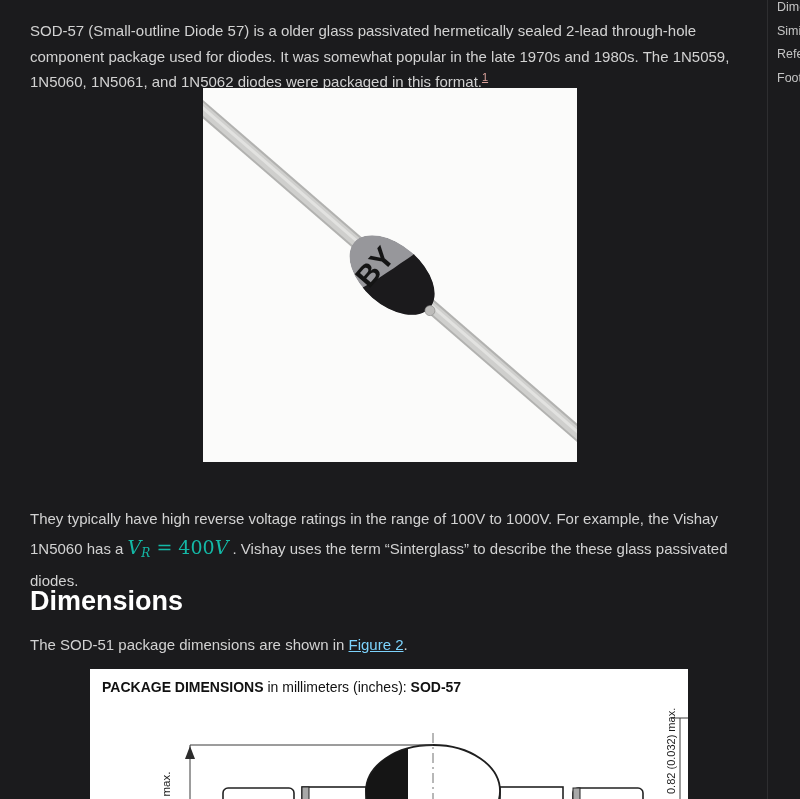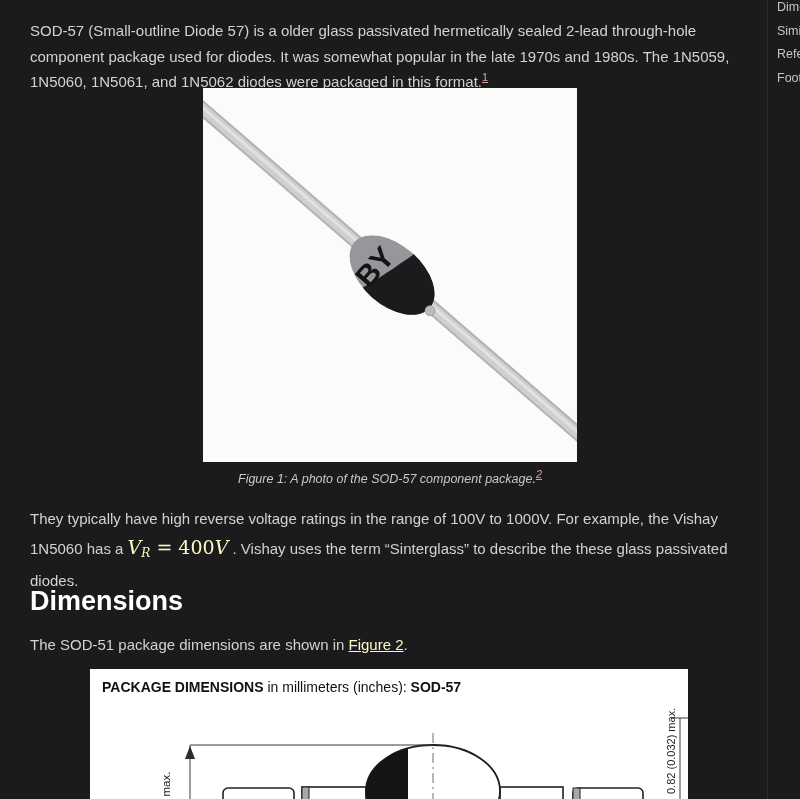--- a/index.html
+++ b/index.html
@@ -3,30 +3,30 @@
 <meta charset="utf-8">
 <style>
   * { margin:0; padding:0; box-sizing:border-box; }
   html,body { width:800px; height:799px; overflow:hidden; }
   body {
     background:#1b1b1d;
     font-family:"Liberation Sans", sans-serif;
     color:#d2d2d2;
     position:relative;
   }
-  a { color:#fef9c3; text-decoration:underline; cursor:pointer; }
+  a { color:#7dd3fc; text-decoration:underline; cursor:pointer; }
   sup.fnref { font-size:11px; line-height:0; vertical-align:super; }
   sup.fnref a { color:#d9a29b; }
 
   #p1 { position:absolute; left:30px; top:18px; width:722px; font-size:15px; line-height:25.5px; }
   #fig1 { position:absolute; left:30px; top:88px; width:720px; }
   #photo-wrap { width:374px; height:374px; margin:0 auto; background:#fbfbfa; }
   #caption { margin-top:10px; text-align:center; font-style:italic; font-size:12.5px; color:#c9c9c9; }
   #p2 { position:absolute; left:30px; top:505px; width:722px; font-size:15px; line-height:28px; }
-  .math { font-family:"DejaVu Serif", serif; font-size:19px; color:#fef9c3; }
+  .math { font-family:"DejaVu Serif", serif; font-size:19px; color:#14b8a6; }
   .math i { font-style:italic; }
   .math sub { font-size:12px; vertical-align:-3px; font-style:italic; }
   #h2 { position:absolute; left:30px; top:586px; font-size:27px; font-weight:700; color:#ffffff; }
   #p3 { position:absolute; left:30px; top:636px; width:722px; font-size:15px; }
   #fig2 { position:absolute; left:90px; top:669px; width:598px; }
   #toc {
     position:absolute; left:767px; top:0; height:799px; width:33px;
     border-left:1px solid #2e2e30; padding-left:9px; padding-top:0;
     overflow:hidden;
   }
@@ -56,21 +56,20 @@
           </clipPath>
         <g clip-path="url(#bodyclip)">
           <ellipse cx="0" cy="0" rx="50" ry="30" fill="#97979b"></ellipse>
           <path d="M 4 -34 L 58 -34 L 58 34 L -16 34 C -7 12 -2 -12 4 -34 Z" fill="#1b1a1c"></path>
           <text transform="translate(-8,26) rotate(-90)" font-family="Liberation Sans, sans-serif" font-size="30" font-weight="bold" fill="#141414">BY</text>
         </g>
         <circle cx="52" cy="2" r="5" fill="#bdbcba" stroke="#8a8a88" stroke-width="0.6"></circle>
       </g>
     </svg>
   </div>
-  <figcaption id="caption"><span>Figure 1: A photo of the SOD-57 component package.</span><sup class="fnref"><a>2</a></sup></figcaption>
 </figure>
 
 <p id="p2"><span>They typically have high reverse voltage ratings in the range of 100V to 1000V. For example, the Vishay 1N5060 has a </span><span class="math"><i>V</i><sub>R</sub><span> = 400</span><i>V</i></span><span> . Vishay uses the term “Sinterglass” to describe the these glass passivated diodes.</span></p>
 
 <h2 id="h2">Dimensions</h2>
 
 <p id="p3"><span>The SOD-51 package dimensions are shown in </span><a>Figure 2</a><span>.</span></p>
 
 <div id="fig2">
   <svg width="598" height="141" viewBox="0 0 598 141">

